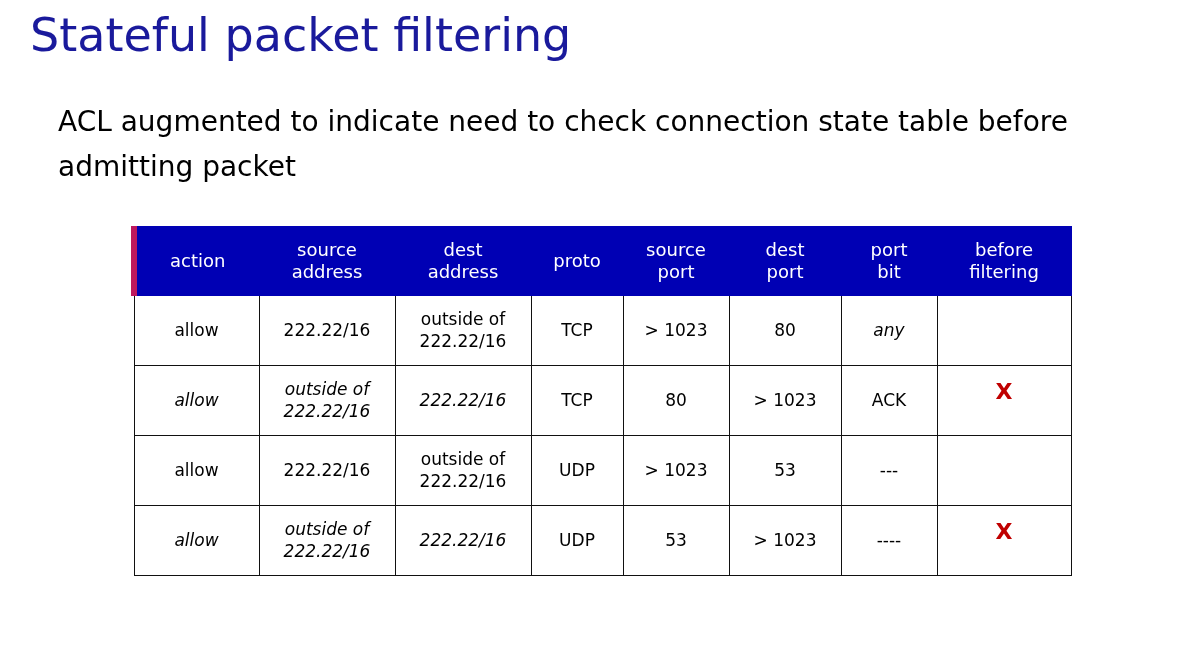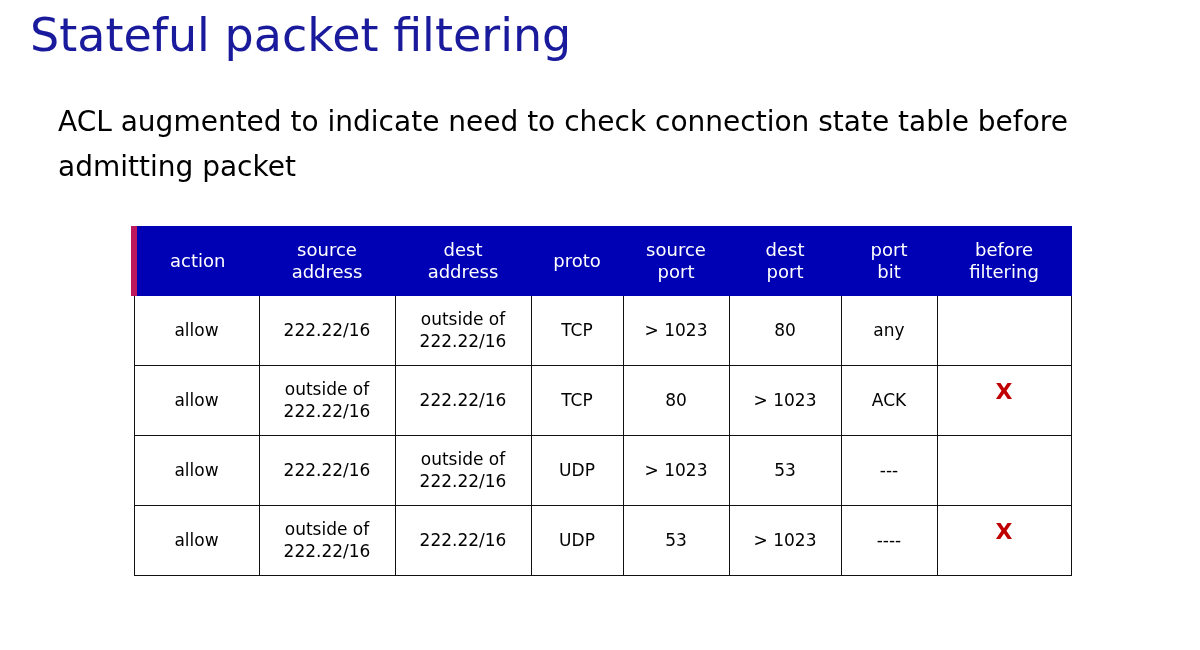--- a/index.html
+++ b/index.html
@@ -75,20 +75,21 @@
   table.acl tbody tr.last-row {
     height: 42px;
   }
   .two-line {
     display: block;
     line-height: 1.25;
   }
   .cell-top {
     vertical-align: top;
     padding-top: 10px;
+    font-style: italic;
   }
   .mark {
     color: #c00000;
     font-weight: bold;
     font-size: 22px;
     display: block;
     margin-top: -18px;
   }
   .mark-cell {
     vertical-align: top;

